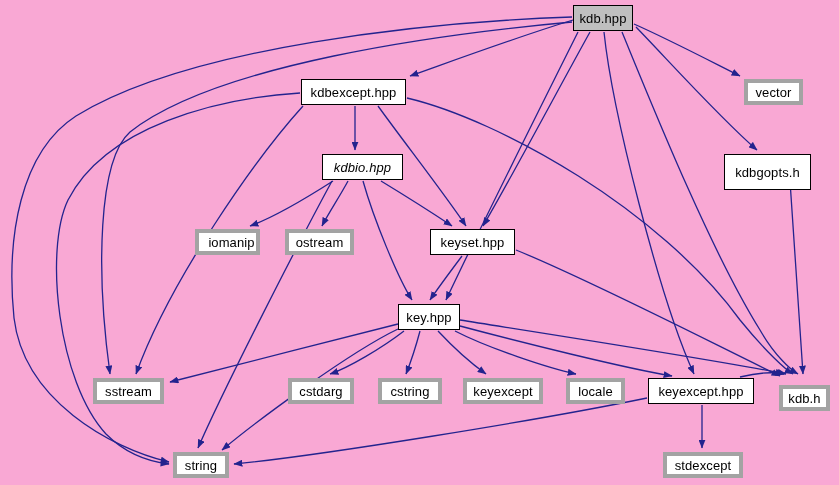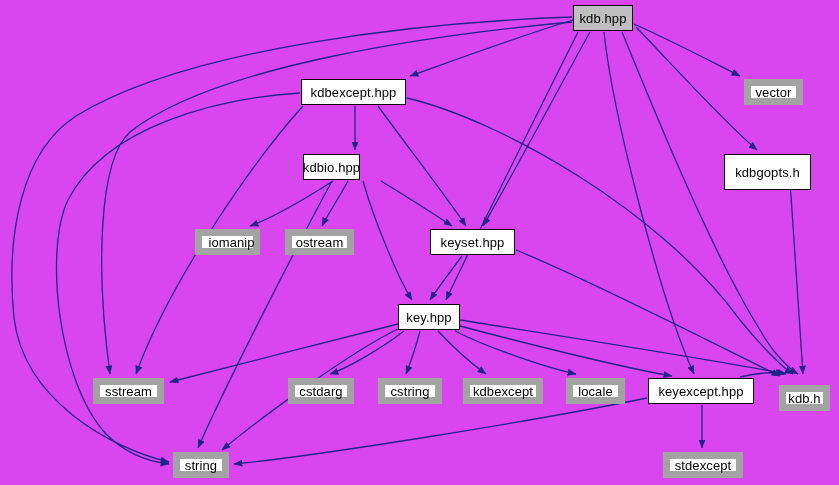--- a/index.html
+++ b/index.html
@@ -4,21 +4,21 @@
 <style>
   html, body {
     margin: 0;
     padding: 0;
     background: #ffffff;
   }
   #graph-root {
     position: relative;
     width: 839px;
     height: 485px;
-    background: #d946ef;
+    background: #f9a8d4;
     font-family: "Liberation Sans", sans-serif;
     overflow: hidden;
   }
   #edge-layer {
     position: absolute;
     left: 0;
     top: 0;
     width: 839px;
     height: 485px;
     pointer-events: none;
@@ -30,21 +30,21 @@
     align-items: center;
     justify-content: center;
     background: #ffffff;
     font-size: 13px;
     line-height: 1;
     color: #000000;
     white-space: nowrap;
     letter-spacing: 0.1px;
   }
   .node.sys {
-    border: 7px solid #a3a3a3;
+    border: 4px solid #a3a3a3;
   }
   .node.proj {
     border: 1.6px solid #000000;
   }
   .node.root {
     border: 1.6px solid #000000;
     background: #bfbfbf;
   }
   .node-label {
     pointer-events: none;
@@ -141,21 +141,21 @@
   </div>
 
   <div class="node sys" style="left:744px; top:79px; width:59px; height:26px;">
     <span class="node-label">vector</span>
   </div>
 
   <div class="node proj" style="left:724px; top:154px; width:87px; height:36px;">
     <span class="node-label">kdbgopts.h</span>
   </div>
 
-  <div class="node proj" style="left:303px; top:154px; width:57px; height:26px;">
+  <div class="node proj" style="left:322px; top:154px; width:81px; height:26px;font-style:italic;">
     <span class="node-label">kdbio.hpp</span>
   </div>
 
   <div class="node sys" style="left:195px; top:229px; width:65px; height:26px;padding-left:8px;">
     <span class="node-label">iomanip</span>
   </div>
 
   <div class="node sys" style="left:285px; top:229px; width:69px; height:26px;">
     <span class="node-label">ostream</span>
   </div>
@@ -174,21 +174,21 @@
 
   <div class="node sys" style="left:288px; top:378px; width:66px; height:26px;">
     <span class="node-label">cstdarg</span>
   </div>
 
   <div class="node sys" style="left:378px; top:378px; width:64px; height:26px;">
     <span class="node-label">cstring</span>
   </div>
 
   <div class="node sys" style="left:463px; top:378px; width:80px; height:26px;">
-    <span class="node-label">kdbexcept</span>
+    <span class="node-label">keyexcept</span>
   </div>
 
   <div class="node sys" style="left:566px; top:378px; width:59px; height:26px;">
     <span class="node-label">locale</span>
   </div>
 
   <div class="node proj" style="left:648px; top:378px; width:106px; height:26px;">
     <span class="node-label">keyexcept.hpp</span>
   </div>
 

